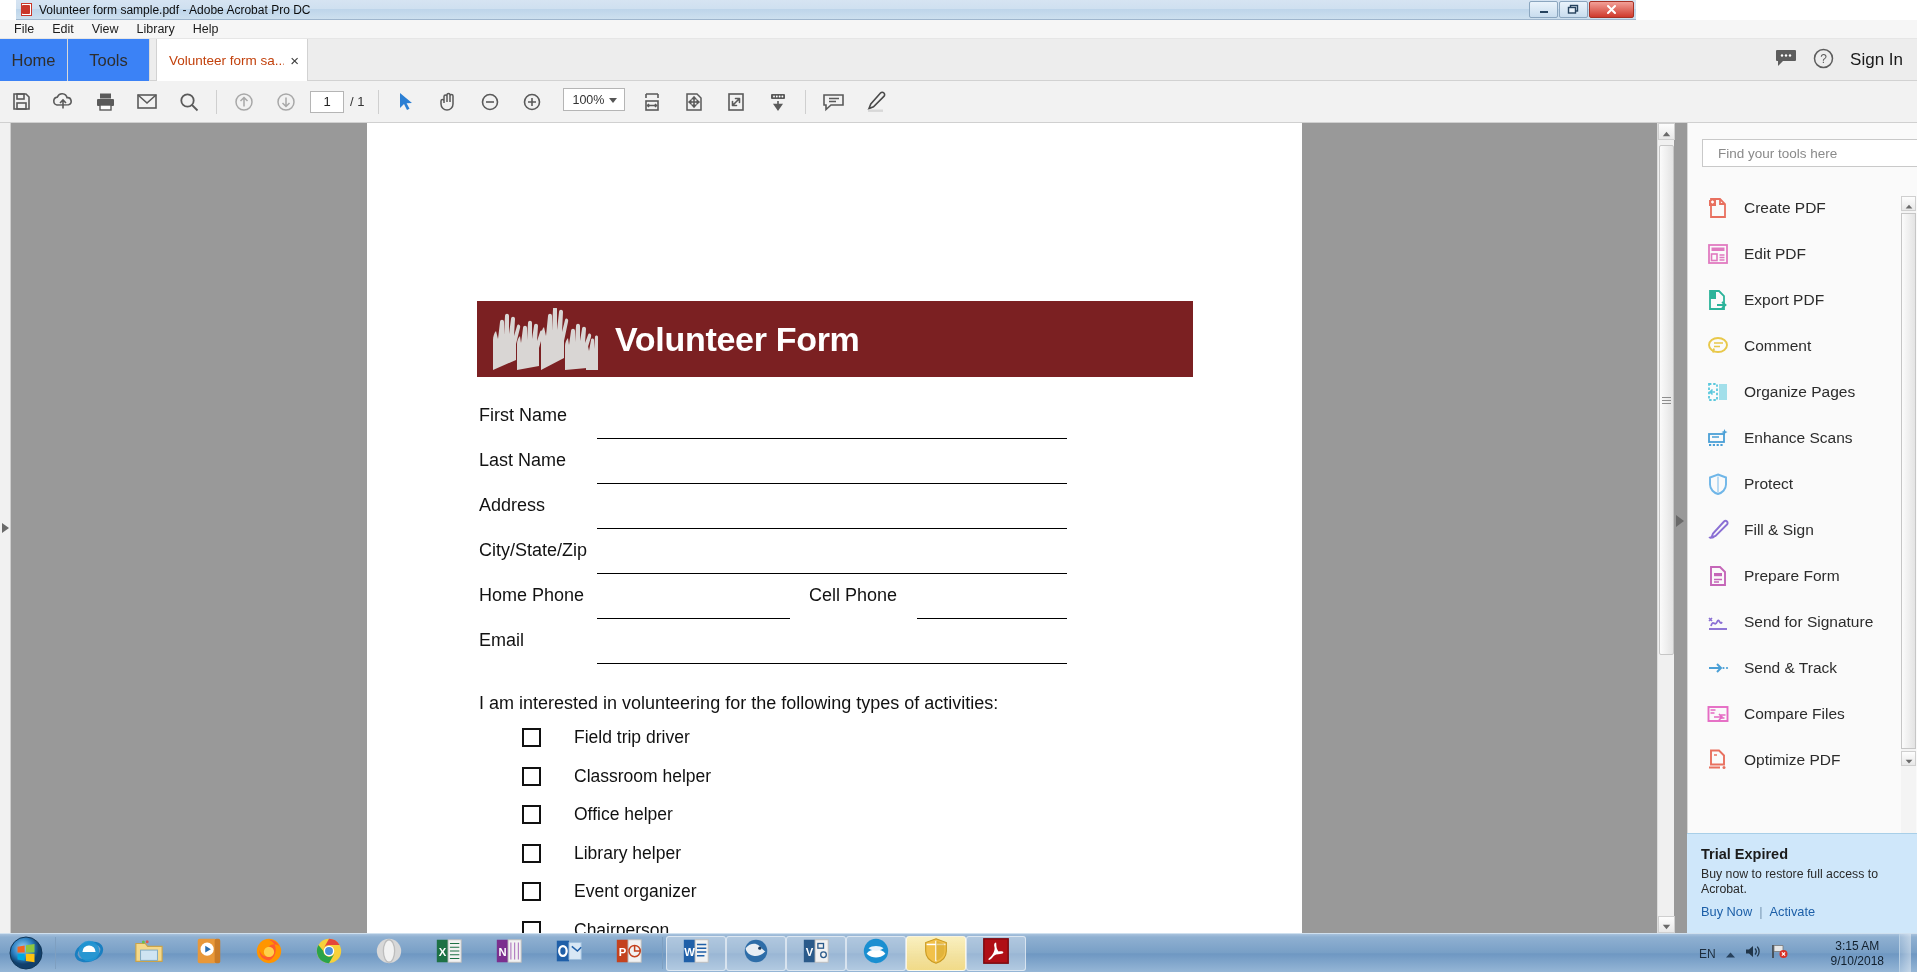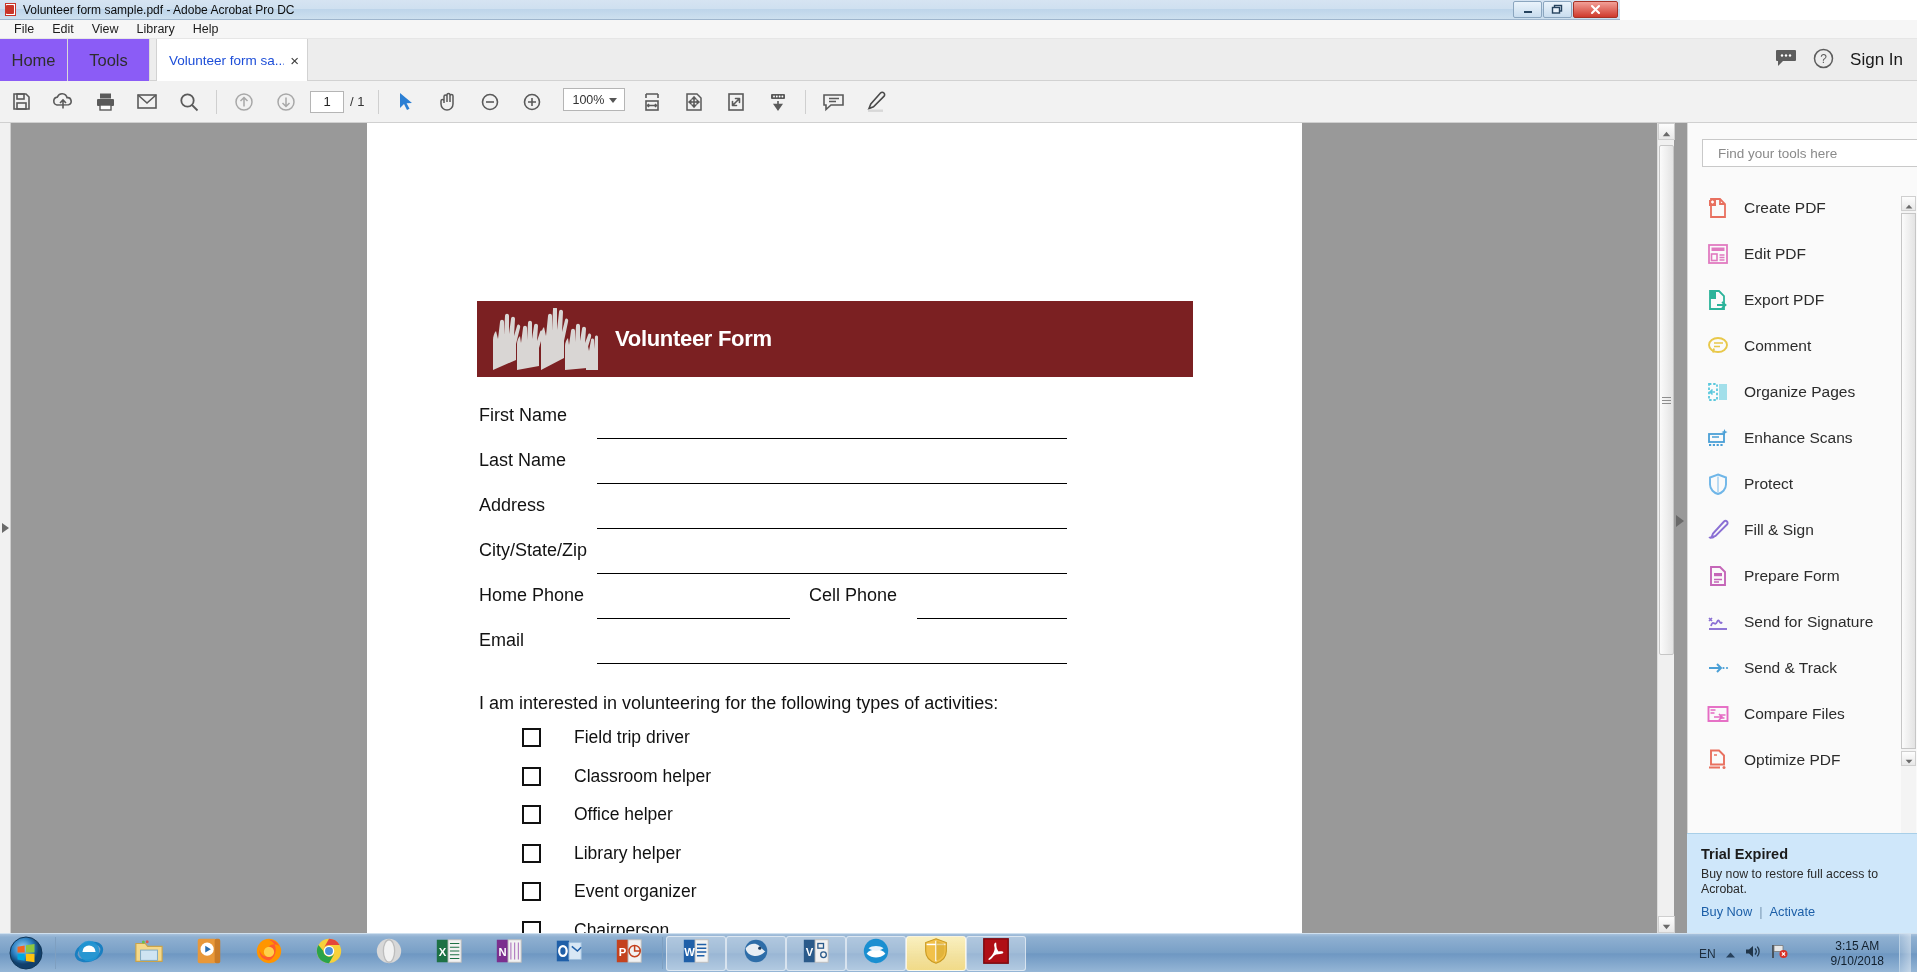--- a/index.html
+++ b/index.html
@@ -6,21 +6,21 @@
   html, body {
     width: 1917px; height: 972px;
     overflow: hidden;
     font-family: "Liberation Sans", sans-serif;
     background: #ffffff;
   }
   #app { position: relative; width: 1917px; height: 972px; }
 
   
   .titlebar {
-    position: absolute; top: 0; left: 0; width: 1620px; height: 20px;
+    position: absolute; top: 0; left: 16px; width: 1620px; height: 20px;
     background: linear-gradient(to bottom, #d6e4f2 0%, #cfe0f0 45%, #bed5ea 50%, #cde0ef 100%);
     border-bottom: 1px solid #9fb6cd;
     display: flex; align-items: center;
   }
   .tb-icon {
     width: 14px; height: 14px; margin-left: 4px; margin-right: 5px;
     position: relative; flex: none;
   }
   .tb-icon .pdfdoc {
     position: absolute; left: 1px; top: 0; width: 11px; height: 13px;
@@ -58,31 +58,31 @@
   }
 
   
   .tabstrip {
     position: absolute; top: 39px; left: 0; width: 1917px; height: 42px;
     background: #ededed; border-bottom: 1px solid #d2d2d2;
   }
   .navbtn {
     position: absolute; top: 0; height: 42px; display: flex; align-items: center;
     justify-content: center; font-size: 16.5px; color: #2e2e2e; cursor: default;
-    background: #8b5cf6; border-right: 1px solid #d9d9d9;
+    background: #3b82f6; border-right: 1px solid #d9d9d9;
   }
   .navbtn.home { left: 0; width: 68px; }
   .navbtn.tools { left: 68px; width: 82px; }
   .doc-tab {
     position: absolute; left: 156px; top: 0; width: 152px; height: 42px;
     background: #ffffff; border-left: 1px solid #d2d2d2; border-right: 1px solid #d2d2d2;
     display: flex; align-items: center; padding: 0 8px 0 12px;
   }
   .doc-tab-label {
-    font-size: 13.5px; color: #1d4ed8; white-space: nowrap; overflow: hidden; flex: 1;
+    font-size: 13.5px; color: #c2410c; white-space: nowrap; overflow: hidden; flex: 1;
   }
   .doc-tab-close {
     font-size: 15px; color: #3a3a3a; margin-left: 6px; cursor: default; line-height: 1;
   }
   .tab-right {
     position: absolute; right: 0; top: 0; height: 42px; display: flex;
     align-items: center; gap: 16px; padding-right: 14px;
   }
   .signin { font-size: 17px; color: #1a1a1a; cursor: default; }
 
@@ -136,21 +136,21 @@
   }
 
   
   .pdfbody { position: relative; width: 935px; padding: 0; font-family: "DejaVu Sans", sans-serif; }
   .form-banner {
     position: absolute; left: 110px; top: 178px; width: 716px; height: 76px;
     display: flex; align-items: center; padding-left: 10px;
   }
   .hands { width: 112px; height: 62px; flex: none; margin-right: 16px; }
   .form-title {
-    font-size: 22px; color: #ffffff; font-weight: bold;
+    font-size: 34px; color: #ffffff; font-weight: bold;
     font-family: "Liberation Sans", sans-serif; letter-spacing: -0.3px;
   }
   .fields { position: absolute; left: 112px; top: 278px; width: 760px; }
   .frow { position: relative; height: 45px; }
   .flabel {
     position: absolute; left: 0; top: 4px; font-size: 18px; color: #121212;
     font-family: "Liberation Sans", sans-serif;
   }
   .fline {
     position: absolute; bottom: 7px; height: 0; border-bottom: 1.4px solid #000;

